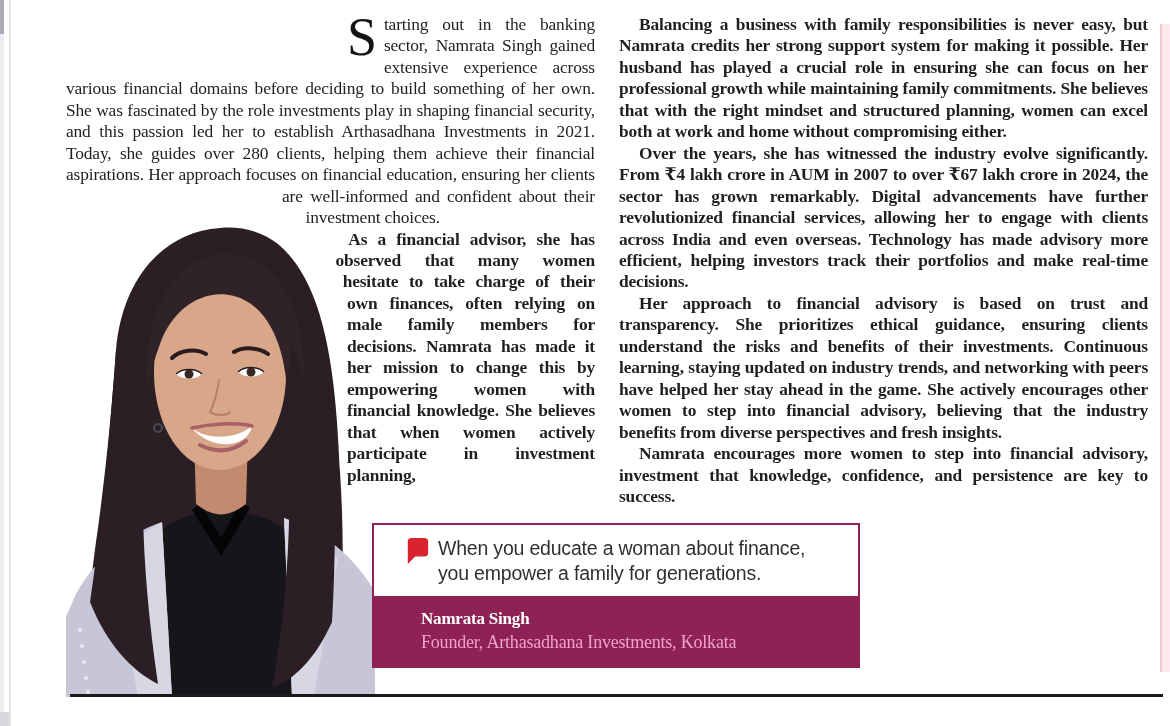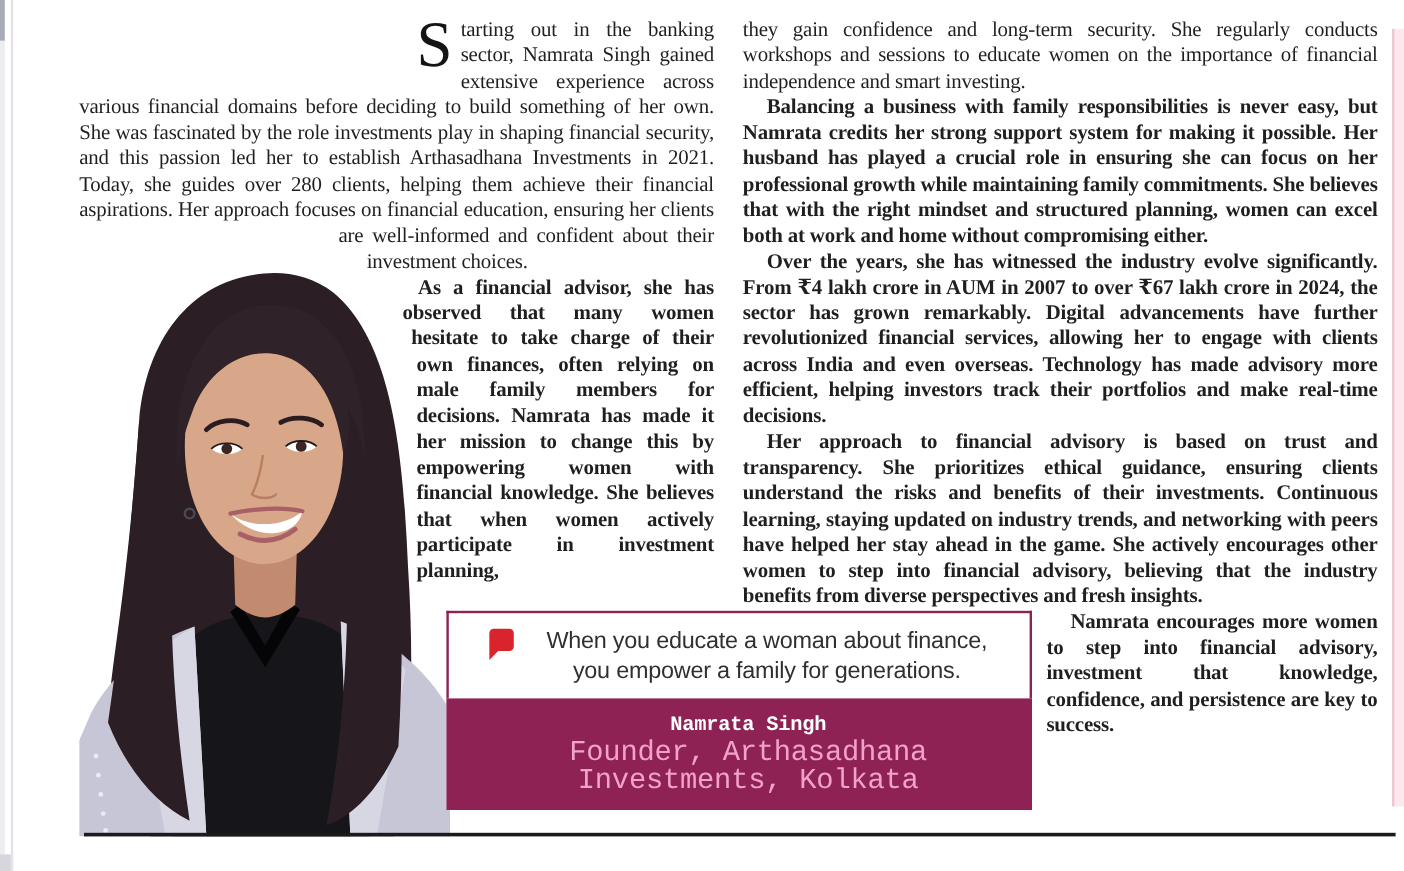--- a/index.html
+++ b/index.html
@@ -40,55 +40,54 @@
   .box-float{
     float:left;width:253px;height:662px;
     shape-outside:polygon(0 503px,253px 503px,253px 662px,0 662px);
   }
 
   
   .portrait{position:absolute;left:66px;top:222px;width:309px;height:475px;z-index:1;}
   .portrait svg{display:block;width:100%;height:100%;}
 
   
-  .quote-box{position:absolute;left:372px;top:509px;width:488px;z-index:3;background:#ffffff;text-align:center;}
+  .quote-box{position:absolute;left:372px;top:523px;width:488px;z-index:3;background:#ffffff;}
   .quote-white{
     border:2px solid var(--maroon);border-bottom:none;
     min-height:73px;padding:11px 18px 9px 31px;
     font-family:"Liberation Sans","DejaVu Sans",sans-serif;
     font-size:19.5px;line-height:25px;color:#303034;letter-spacing:-0.2px;
   }
   .quote-icon{float:left;width:25px;height:27px;margin:1px 8px 0 0;}
   .quote-attr{
-    background:var(--maroon);min-height:72px;padding:11px 18px 11px 33px;
-    font-family:Liberation Mono, monospace;letter-spacing:-0.2px;
+    background:var(--maroon);min-height:72px;padding:11px 18px 11px 49px;
+    font-family:Liberation Serif, serif;letter-spacing:-0.2px;
   }
   .attr-name{color:#ffffff;font-weight:bold;font-size:17px;line-height:23px;}
-  .attr-title{color:var(--subtitle-pink);font-size:24px;line-height:24px;}
+  .attr-title{color:var(--subtitle-pink);font-size:18px;line-height:24px;}
 
   .bottom-rule{position:absolute;left:70px;top:694px;width:1093px;height:3px;background:#1b1b1d;z-index:4;}
 </style>
 </head>
 <body>
 
 <div class="edge-strip-dark"></div>
 <div class="edge-strip-light"></div>
 <div class="edge-line"></div>
 <div class="edge-corner"></div>
 <div class="right-strip"></div>
 
 <div class="col col-left">
   <div class="photo-float"></div>
   <p class="para"><span class="dropcap">S</span><span>tarting out in the banking sector, Namrata Singh gained extensive experience across various financial domains before deciding to build something of her own. She was fascinated by the role investments play in shaping financial security, and this passion led her to establish Arthasadhana Investments in 2021. Today, she guides over 280 clients, helping them achieve their financial aspirations. Her approach focuses on financial education, ensuring her clients are well-informed and confident about their investment choices.</span></p>
   <p class="para indent">As a financial advisor, she has observed that many women hesitate to take charge of their own finances, often relying on male family members for decisions. Namrata has made it her mission to change this by empowering women with financial knowledge. She believes that when women actively participate in investment planning,</p>
 </div>
 
 <div class="col col-right">
   <div class="box-float"></div>
-  <p class="para">they gain confidence and long-term security. She regularly conducts workshops and sessions to educate women on the importance of financial independence and smart investing.</p>
   <p class="para indent">Balancing a business with family responsibilities is never easy, but Namrata credits her strong support system for making it possible. Her husband has played a crucial role in ensuring she can focus on her professional growth while maintaining family commitments. She believes that with the right mindset and structured planning, women can excel both at work and home without compromising either.</p>
   <p class="para indent">Over the years, she has witnessed the industry evolve significantly. From ₹4 lakh crore in AUM in 2007 to over ₹67 lakh crore in 2024, the sector has grown remarkably. Digital advancements have further revolutionized financial services, allowing her to engage with clients across India and even overseas. Technology has made advisory more efficient, helping investors track their portfolios and make real-time decisions.</p>
   <p class="para indent">Her approach to financial advisory is based on trust and transparency. She prioritizes ethical guidance, ensuring clients understand the risks and benefits of their investments. Continuous learning, staying updated on industry trends, and networking with peers have helped her stay ahead in the game. She actively encourages other women to step into financial advisory, believing that the industry benefits from diverse perspectives and fresh insights.</p>
   <p class="para indent">Namrata encourages more women to step into financial advisory, investment that knowledge, confidence, and persistence are key to success.</p>
 </div>
 
 <div class="portrait" role="img" aria-label="Portrait of Namrata Singh smiling, dark shoulder-length hair, black shirt and light grey blazer">
   <svg viewBox="0 0 309 475" xmlns="http://www.w3.org/2000/svg">
 
     <path d="M154,6 C96,10 56,58 50,128 C46,186 40,250 30,320 C22,378 18,432 30,464 L60,475 L262,475 C276,430 280,340 274,250 C270,160 262,64 212,22 C194,8 172,4 154,6 Z" fill="#2b1e25"></path>

